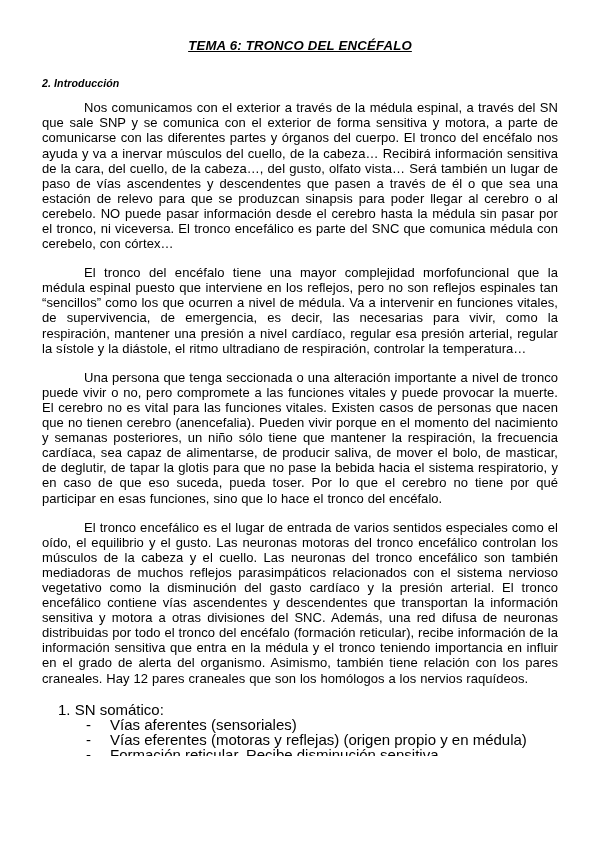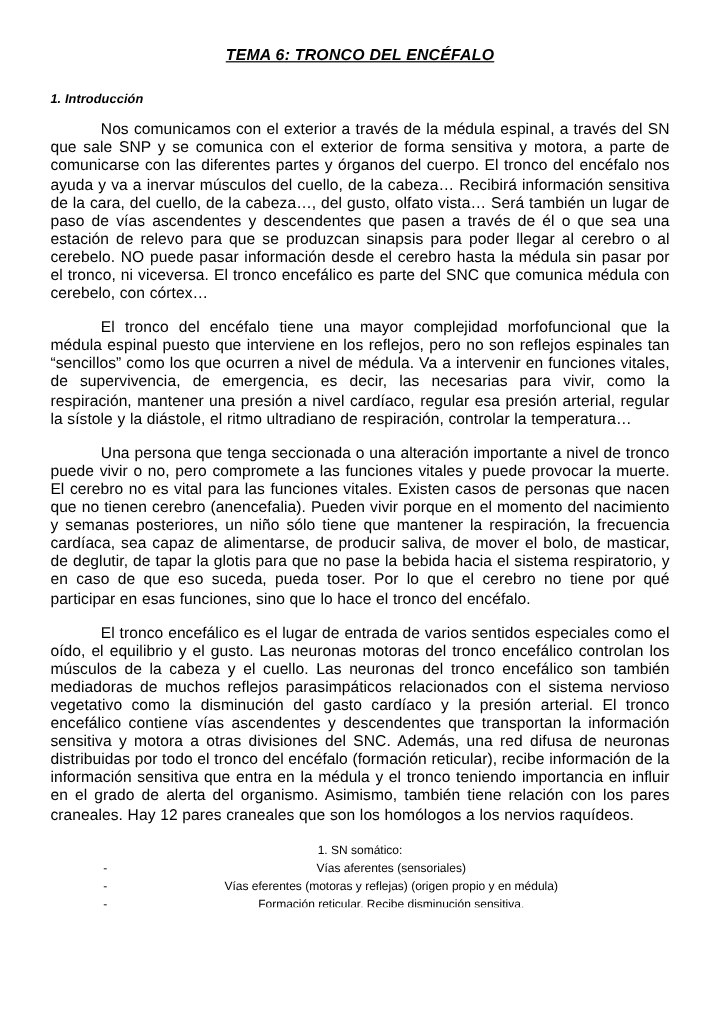--- a/index.html
+++ b/index.html
@@ -70,23 +70,22 @@
     font-size: 10.4px;
     line-height: 15.1px;
     margin: 0 0 9px 0;
     text-indent: 42px;
   }
 
   ol.fn-list {
     list-style: none;
     margin: 16px;
     padding: 0;
-    font-size: 10px;
+    font-size: 15px;
     line-height: 15.1px;
-    text-align: center;
   }
 
   ol.fn-list > li.num-item {
     margin: 0;
     padding: 0;
   }
 
   .num-label {
     display: inline;
   }
@@ -110,21 +109,21 @@
     top: 0;
   }
 </style>
 </head>
 <body>
 
 <div class="page">
 
   <h1 class="doc-title">TEMA 6: TRONCO DEL ENCÉFALO</h1>
 
-  <h2 class="section-heading">1. Introducción</h2>
+  <h2 class="section-heading">2. Introducción</h2>
 
   <p class="body-text">Nos comunicamos con el exterior a través de la médula espinal, a través del SN que sale SNP y se comunica con el exterior de forma sensitiva y motora, a parte de comunicarse con las diferentes partes y órganos del cuerpo. El tronco del encéfalo nos ayuda y va a inervar músculos del cuello, de la cabeza… Recibirá información sensitiva de la cara, del cuello, de la cabeza…, del gusto, olfato vista… Será también un lugar de paso de vías ascendentes y descendentes que pasen a través de él o que sea una estación de relevo para que se produzcan sinapsis para poder llegar al cerebro o al cerebelo. NO puede pasar información desde el cerebro hasta la médula sin pasar por el tronco, ni viceversa. El tronco encefálico es parte del SNC que comunica médula con cerebelo, con córtex…</p>
   <p class="body-text">El tronco del encéfalo tiene una mayor complejidad morfofuncional que la médula espinal puesto que interviene en los reflejos, pero no son reflejos espinales tan “sencillos” como los que ocurren a nivel de médula. Va a intervenir en funciones vitales, de supervivencia, de emergencia, es decir, las necesarias para vivir, como la respiración, mantener una presión a nivel cardíaco, regular esa presión arterial, regular la sístole y la diástole, el ritmo ultradiano de respiración, controlar la temperatura…</p>
   <p class="body-text">Una persona que tenga seccionada o una alteración importante a nivel de tronco puede vivir o no, pero compromete a las funciones vitales y puede provocar la muerte. El cerebro no es vital para las funciones vitales.  Existen casos de personas que nacen que no tienen cerebro (anencefalia). Pueden vivir porque en el momento del nacimiento y semanas posteriores, un niño sólo tiene que mantener la respiración, la frecuencia cardíaca, sea capaz de alimentarse, de producir saliva, de mover el bolo, de masticar, de deglutir, de tapar la glotis para que no pase la bebida hacia el sistema respiratorio, y en caso de que eso suceda, pueda toser. Por lo que el cerebro no tiene por qué participar en esas funciones, sino que lo hace el tronco del encéfalo.</p>
   <p class="body-text">El tronco encefálico es el lugar de entrada de varios sentidos especiales como el oído, el equilibrio y el gusto. Las neuronas motoras del tronco encefálico controlan los músculos de la cabeza y el cuello. Las neuronas del tronco encefálico son también mediadoras de muchos reflejos parasimpáticos relacionados con el sistema nervioso vegetativo como la disminución del gasto cardíaco y la presión arterial. El tronco encefálico contiene vías ascendentes y descendentes que transportan la información sensitiva y motora a otras divisiones del SNC. Además, una red difusa de neuronas distribuidas por todo el tronco del encéfalo (formación reticular), recibe información de la información sensitiva que entra en la médula y el tronco teniendo importancia en influir en el grado de alerta del organismo. Asimismo, también tiene relación con los pares craneales. Hay 12 pares craneales que son los homólogos a los nervios raquídeos.</p>
 
 
   <ol class="fn-list">
       <li class="num-item"><span class="num-label">1. SN somático:</span><ul class="dash-list">
           <li class="dash-item">Vías aferentes (sensoriales)</li>

